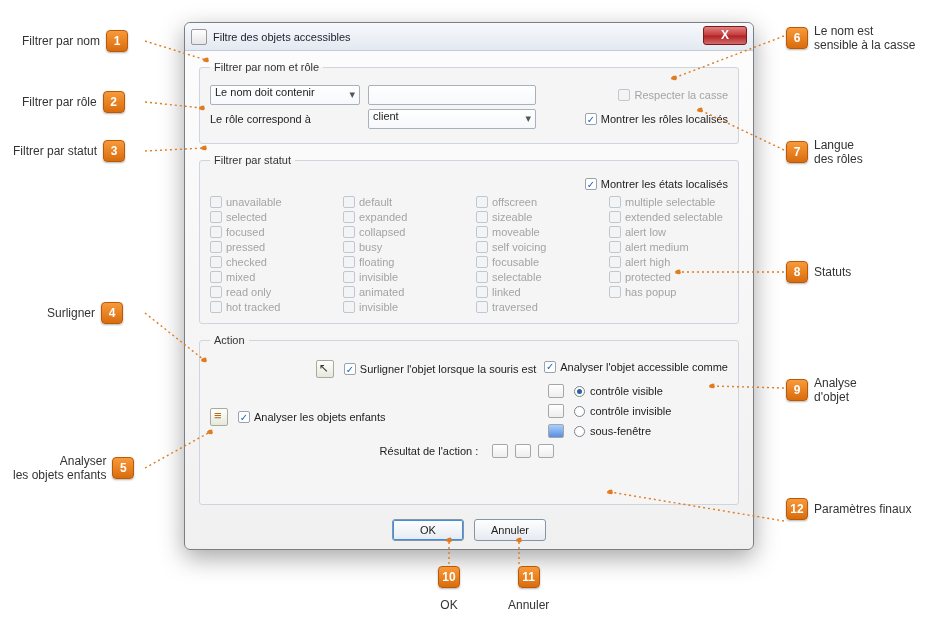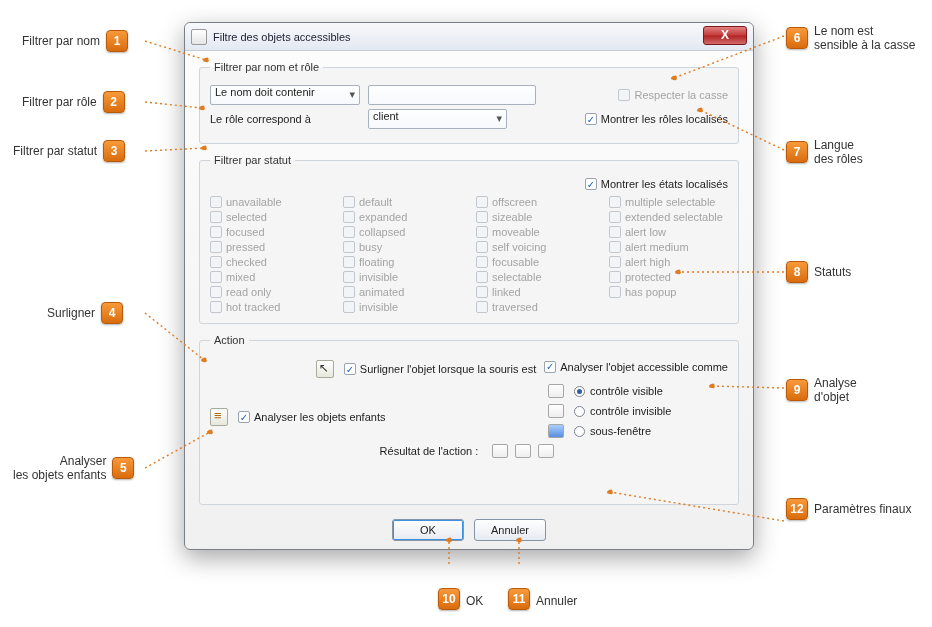--- a/index.html
+++ b/index.html
@@ -151,21 +151,21 @@
     background:linear-gradient(#f89a3a,#d96c0d);
     border:1px solid #b85a08;
     color:#fff;font-weight:bold;font-size:12px;
     display:flex;align-items:center;justify-content:center;
     box-shadow:0 1px 2px rgba(0,0,0,.3);
   }
   .callout.left{flex-direction:row;}
   .callout.left .bubble{order:2;}
   .callout.left .txt{order:1;text-align:right;}
   .callout.right .txt{text-align:left;}
-  .callout.bottom{flex-direction:row;margin-top:22px;}
+  .callout.bottom{flex-direction:column;}
   .callout.bottom .bubble{order:1;}
   .callout.bottom .txt{order:2;text-align:center;margin-top:4px;}
 
   svg.leader{position:absolute;left:0;top:0;pointer-events:none;}
 </style>
 </head>
 <body>
 
 <div class="dialog">
   <div class="titlebar">
@@ -183,21 +183,21 @@
         </div>
         <div class="textbox" style="width:168px" value=""></div>
         <div style="flex:1"></div>
         <label class="checkbox disabled">
           <span class="box"></span>
           <span>Respecter la casse</span>
         </label>
       </div>
       <div class="row">
         <span class="label" style="width:150px">Le rôle correspond à</span>
-        <div class="combo" style="width:139px">
+        <div class="combo" style="width:168px">
           <span>client</span>
         </div>
         <div style="flex:1"></div>
         <label class="checkbox checked">
           <span class="box"></span>
           <span>Montrer les rôles localisés</span>
         </label>
       </div>
     </fieldset>
 

